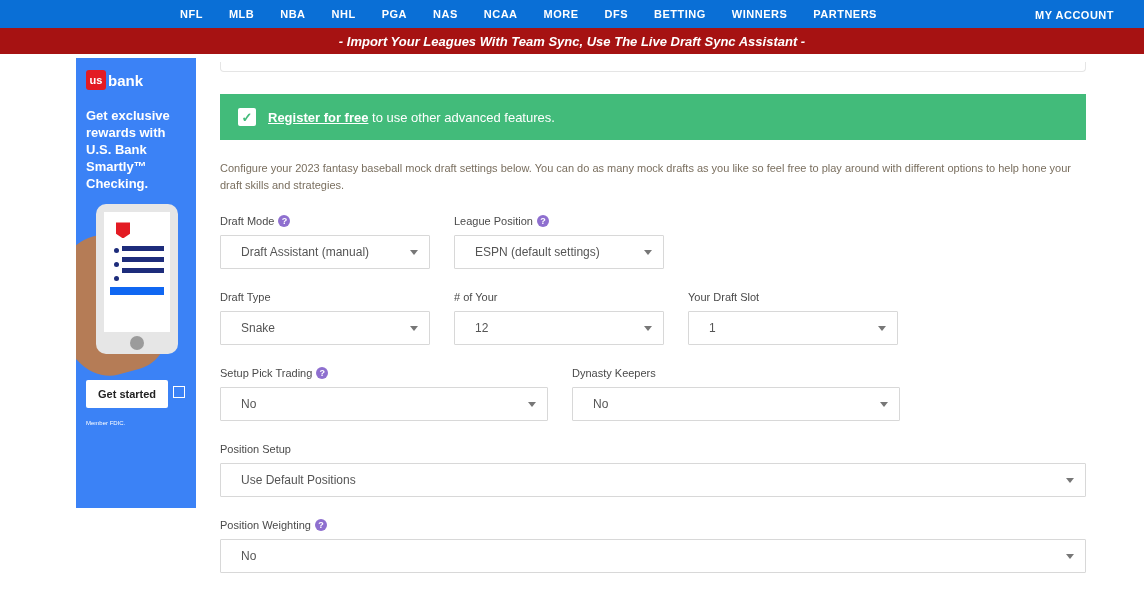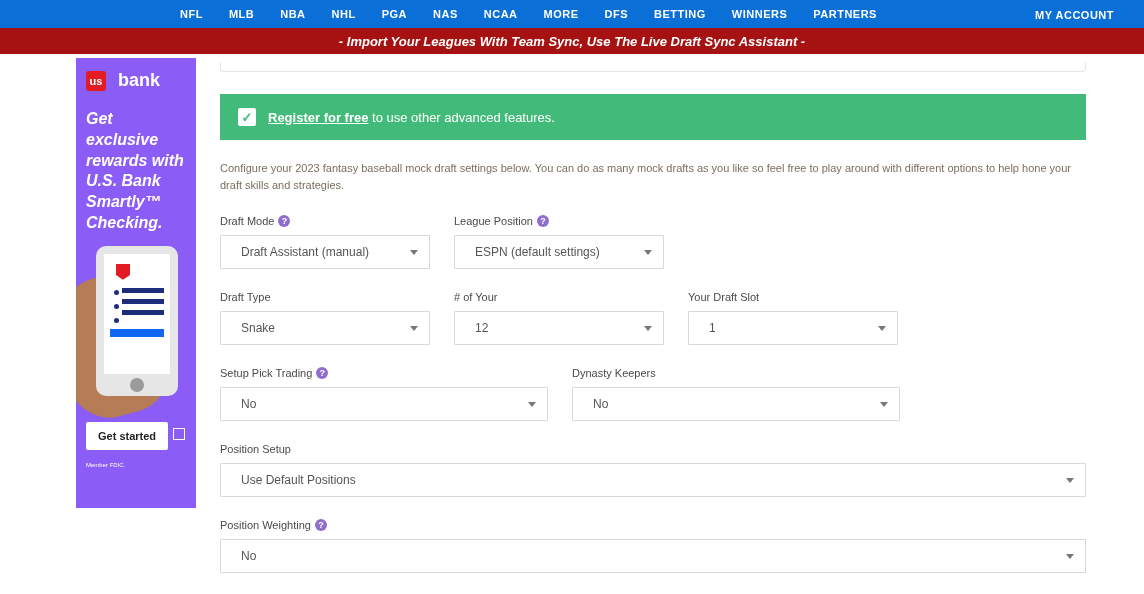--- a/index.html
+++ b/index.html
@@ -29,35 +29,35 @@
     justify-content: center;
     color: #fff;
     font-size: 13px;
     font-style: italic;
     font-weight: 700;
   }
   .main-area { display: flex; padding-top: 4px; }
   .ad-column {
     width: 120px;
     margin-left: 76px;
-    background: #8b5cf6;
+    background: #3b82f6;
     height: 450px;
     padding: 12px 10px 10px 10px;
     position: relative;
     overflow: hidden;
   }
   .ad-logo { display: flex; align-items: center; gap: 2px; margin-bottom: 18px; }
   .ad-logo-red {
     width: 20px; height: 20px; background: #e31b23;
     border-radius: 3px;
     display: flex; align-items: center; justify-content: center;
     color: #fff; font-size: 11px; font-weight: bold;
   }
-  .ad-logo-text { color: #fff; font-weight: bold; font-size: 18px; margin-left: 10px; }
-  .ad-copy { color: #fff; font-size: 16px; font-weight: bold; line-height: 1.3; font-style: italic; }
+  .ad-logo-text { color: #fff; font-weight: bold; font-size: 15px; }
+  .ad-copy { color: #fff; font-size: 13px; font-weight: bold; line-height: 1.3; }
   .ad-phone-wrap { position: relative; height: 170px; margin-top: 12px; }
   .ad-hand {
     position: absolute; left: -30px; top: 30px;
     width: 110px; height: 140px;
     background: #b57c56; border-radius: 50% 50% 40% 40%;
     transform: rotate(-15deg);
   }
   .ad-phone {
     position: absolute; left: 10px; top: 0;
     width: 82px; height: 150px; background: #e6e6e6;

